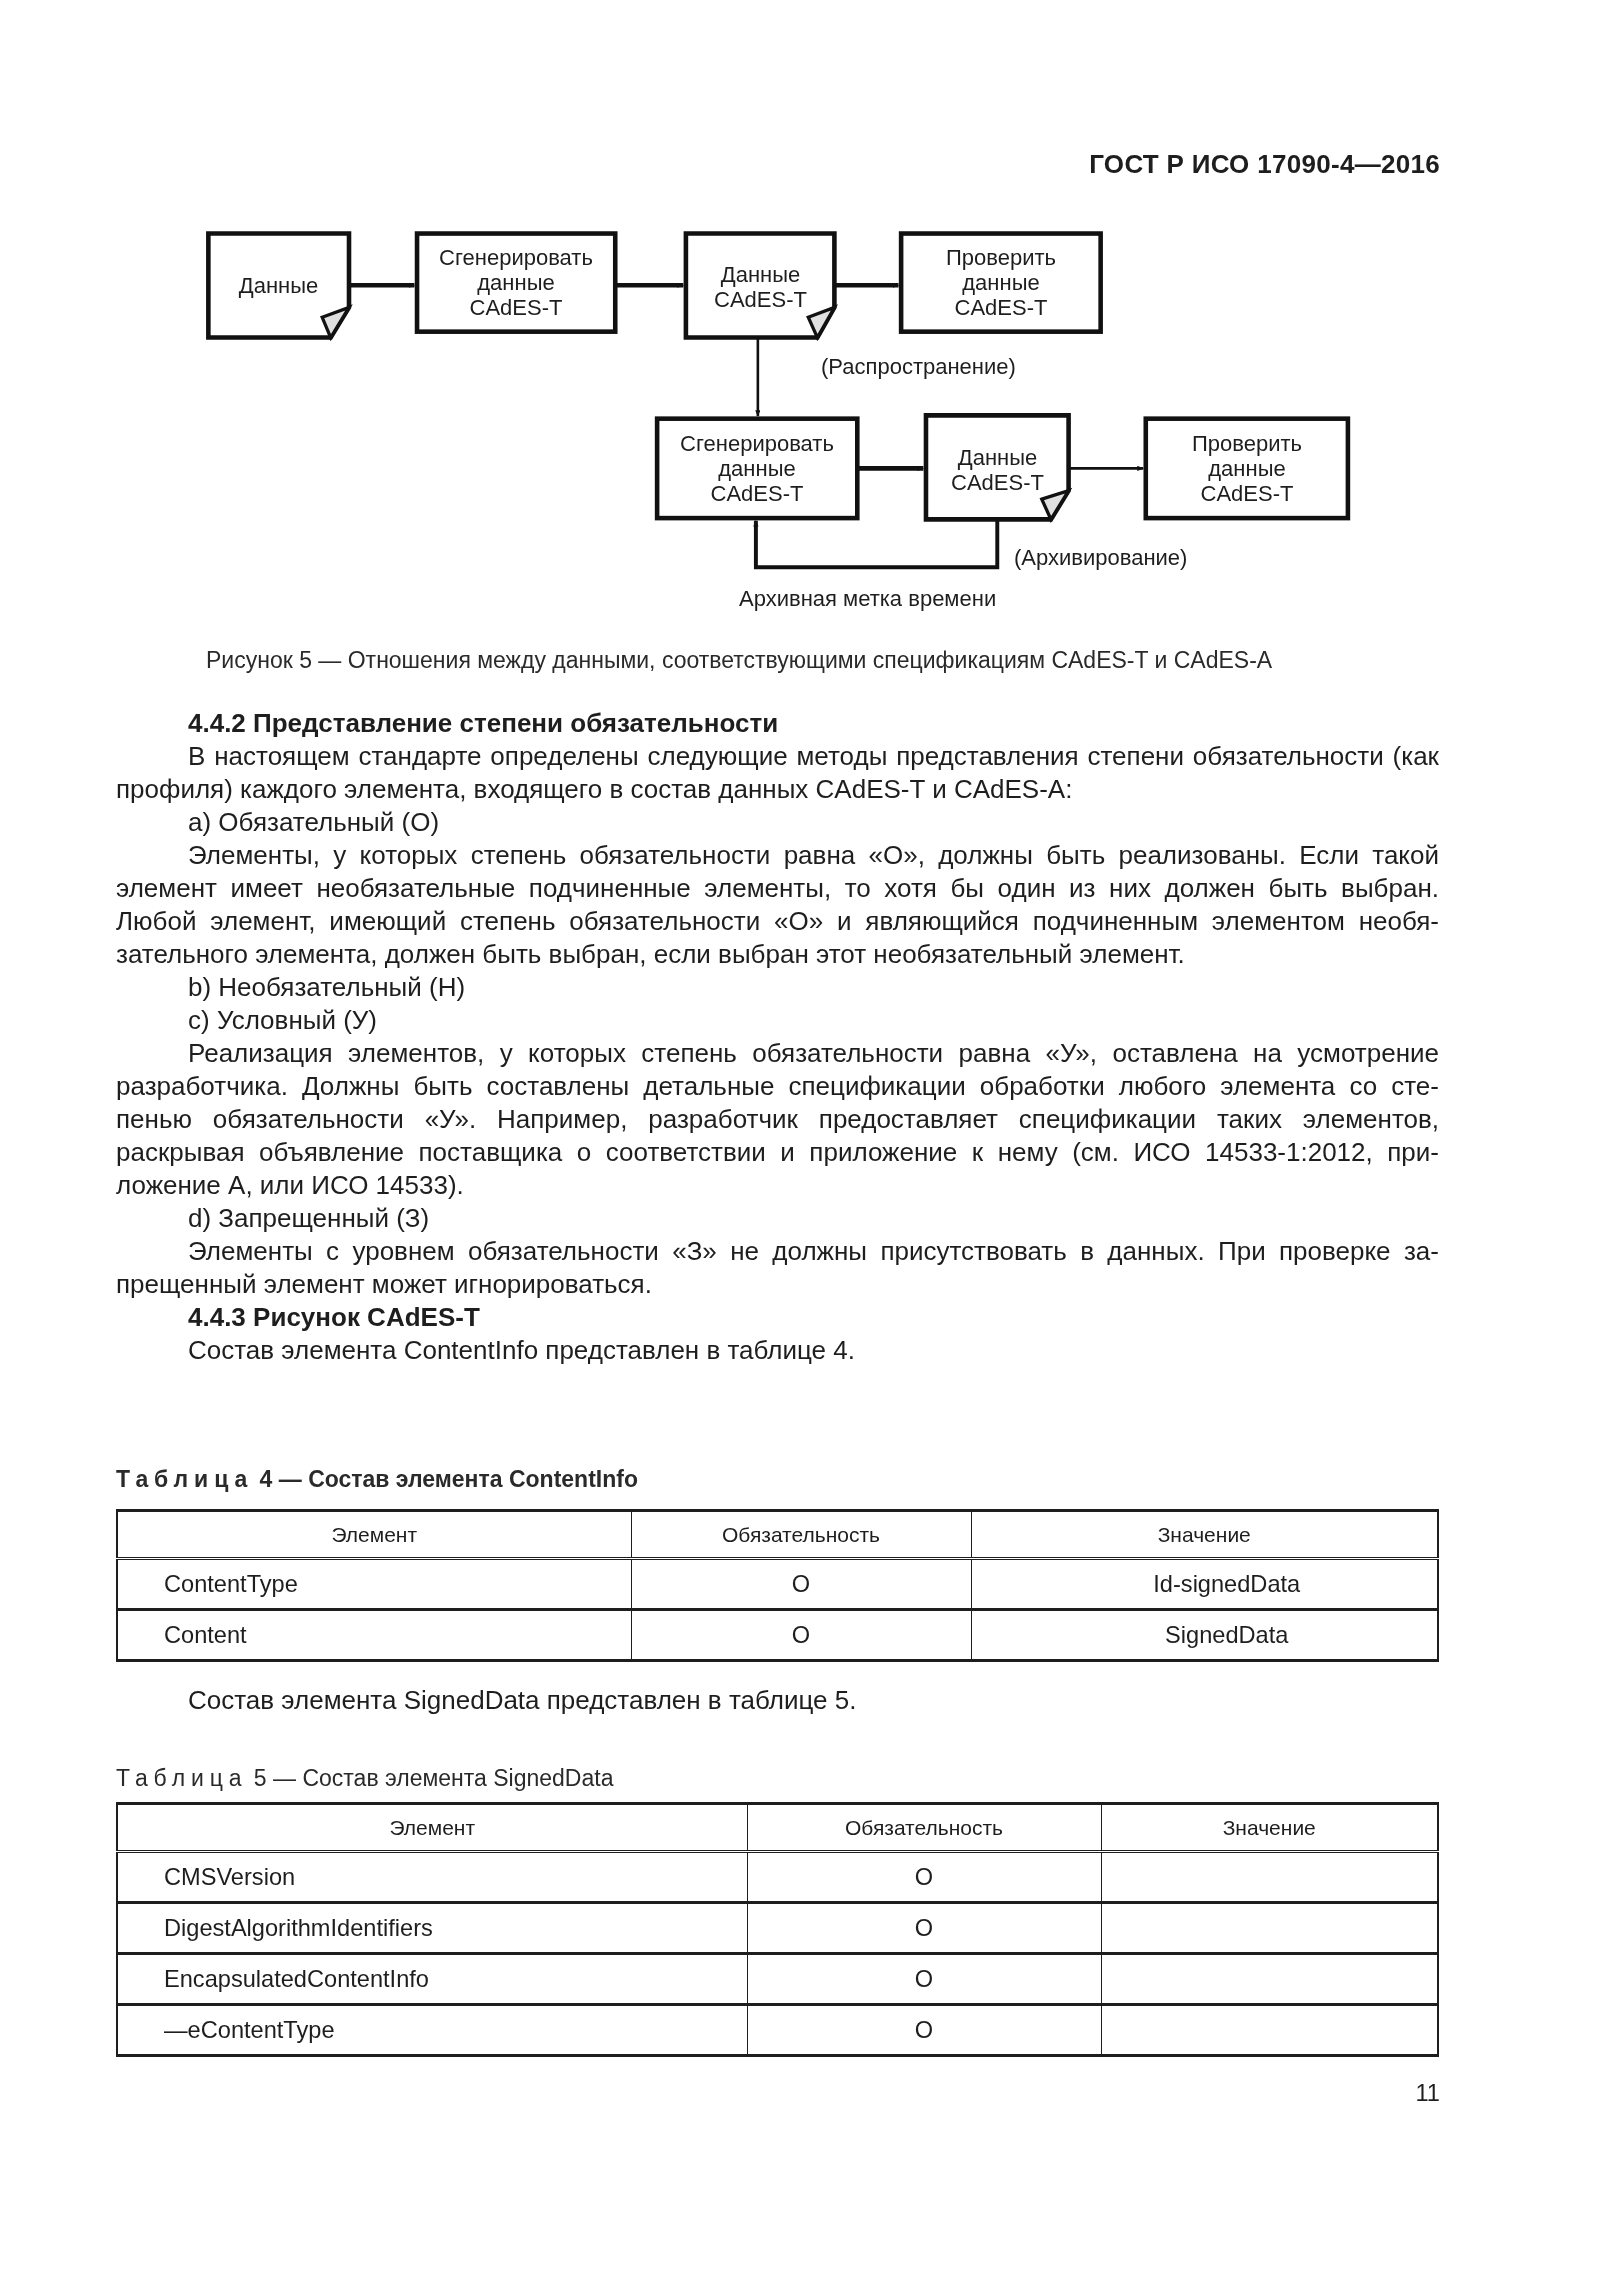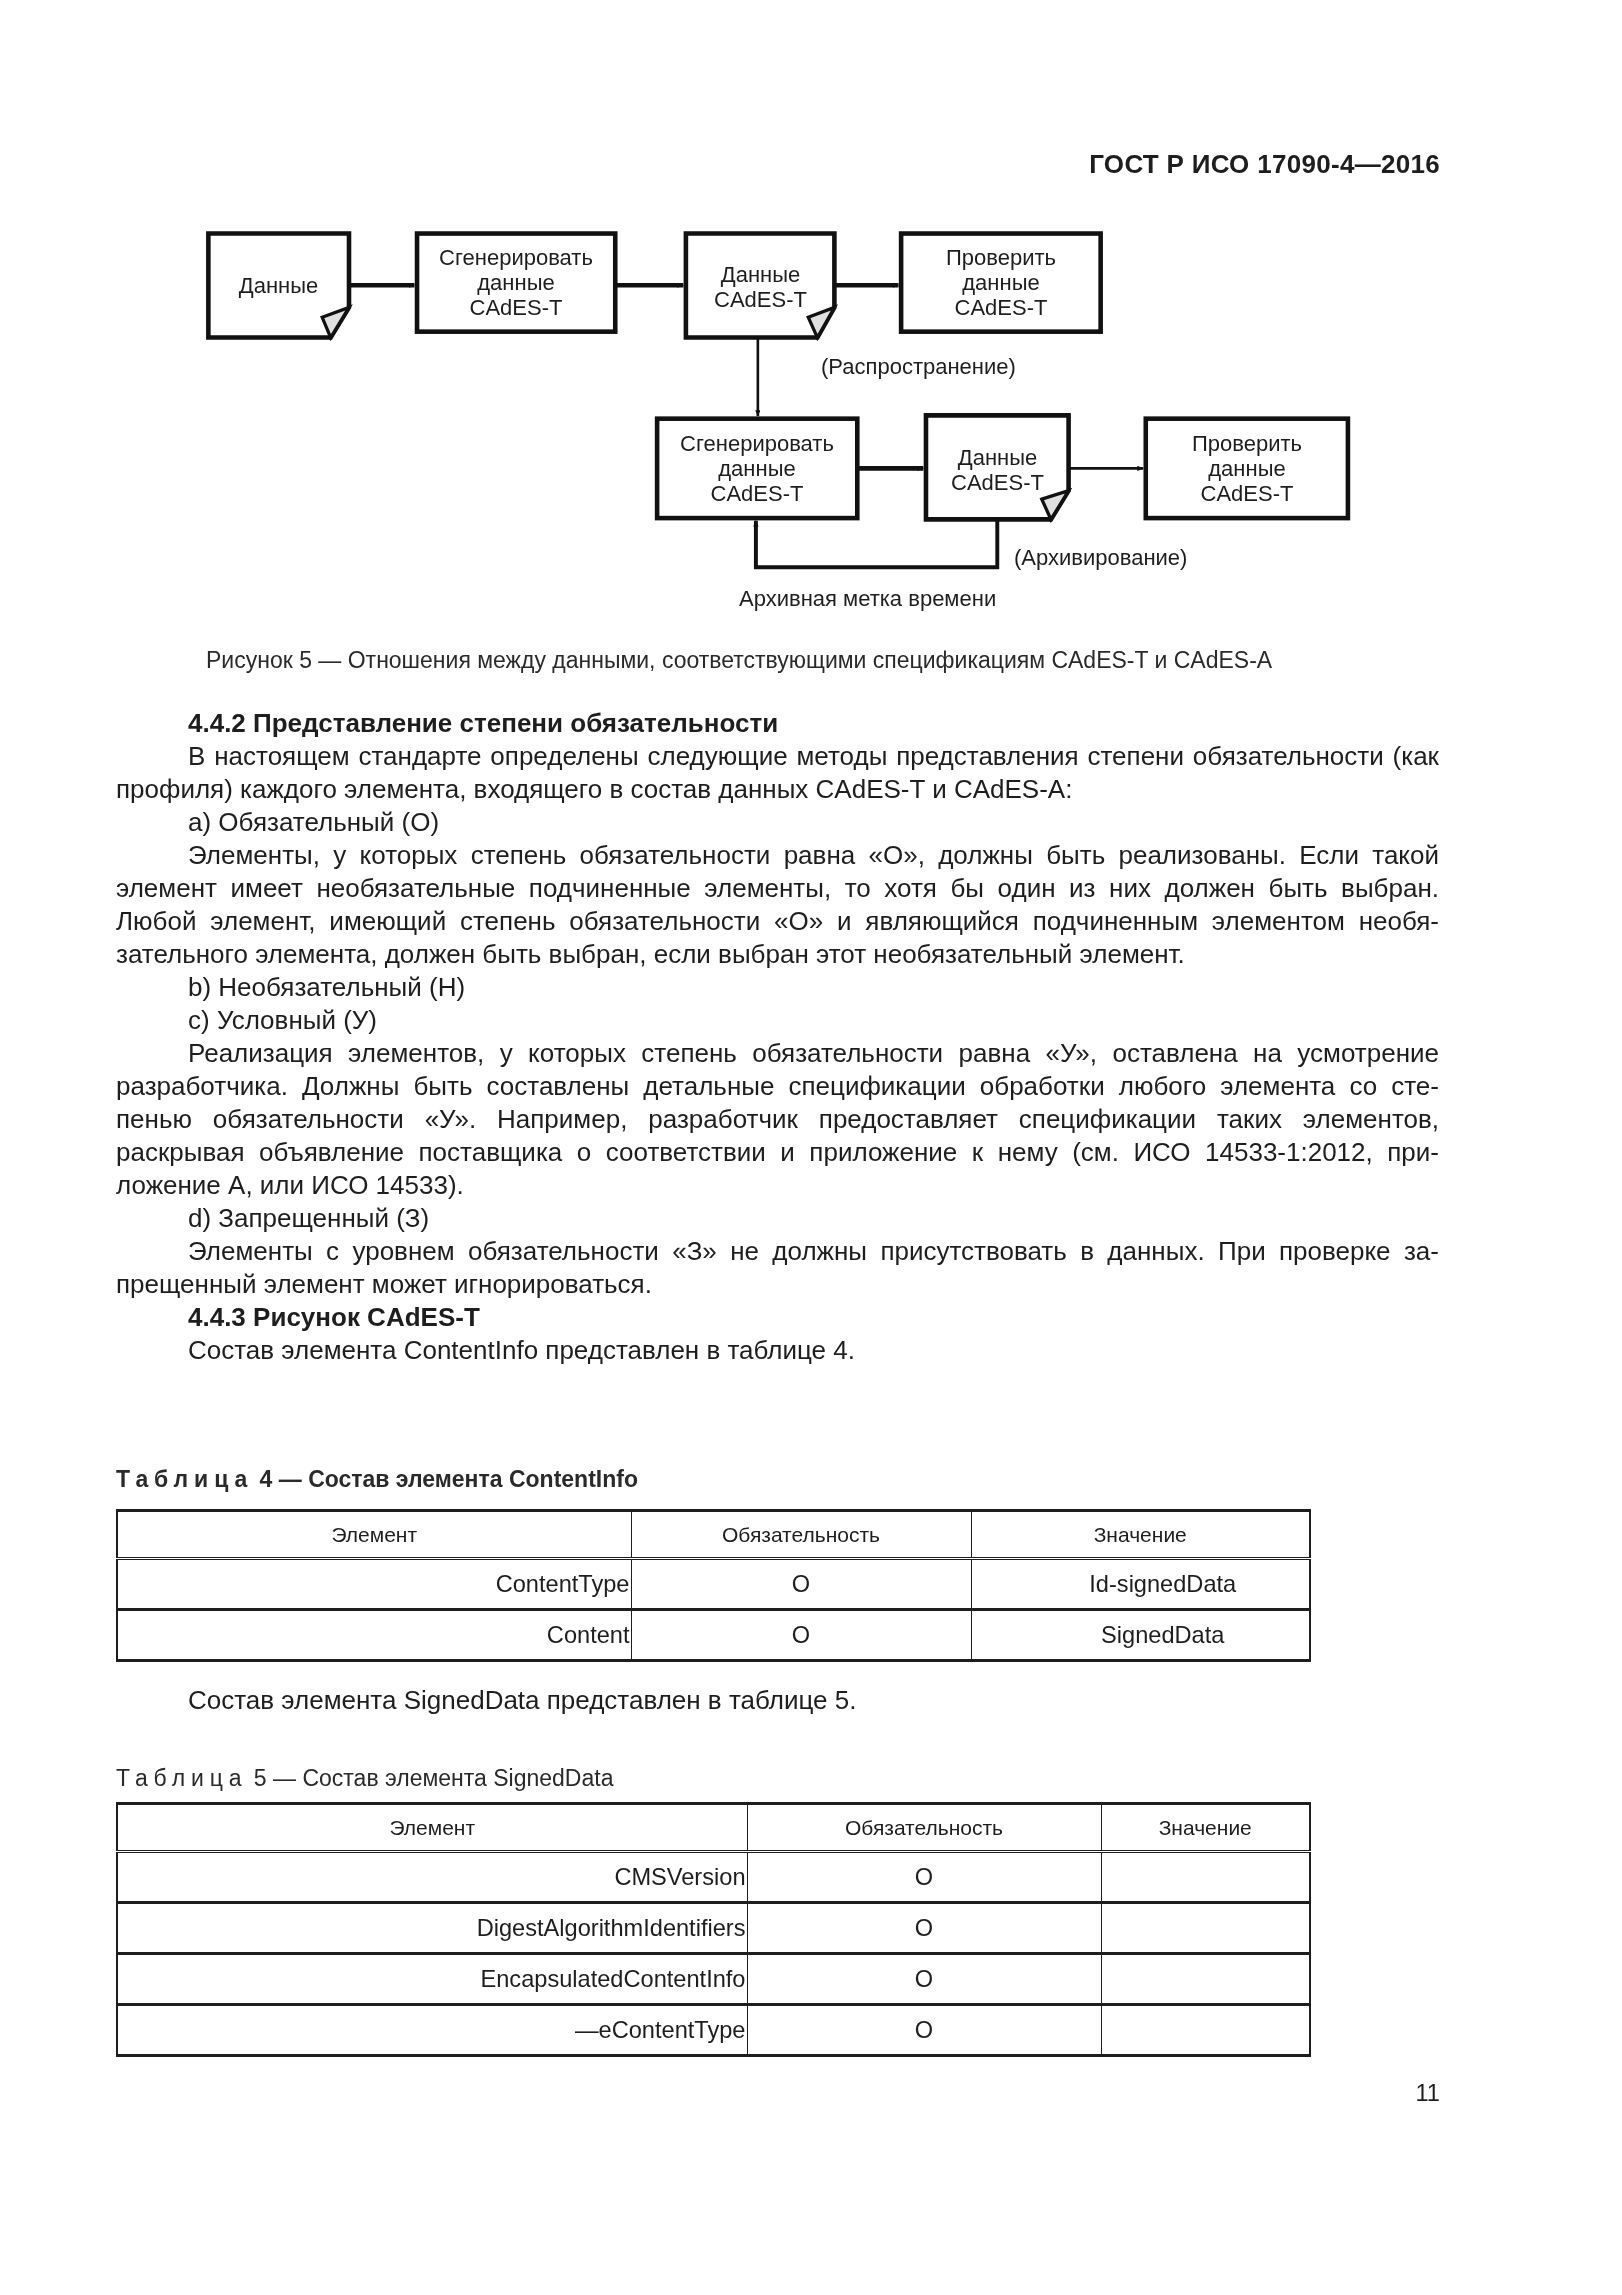--- a/index.html
+++ b/index.html
@@ -10,25 +10,25 @@
     .diagram svg { position: absolute; left: 0; top: 0; }
     .dlabel { position: absolute; text-align: center; font-size: 22px; line-height: 25px; font-weight: 500; }
     .dtext { position: absolute; font-size: 22px; font-weight: 500; white-space: nowrap; }
     .caption { position: absolute; left: 206px; top: 647px; font-size: 23px; color: #2a2a2a; white-space: nowrap; }
     .body-text { position: absolute; left: 116px; width: 1323px; top: 707px; font-size: 26px; line-height: 33px; }
     .body-text p { margin: 0; text-align: justify; text-align-last: left; }
     .body-text .ind { text-indent: 72px; }
     .body-text .h { font-weight: bold; text-indent: 72px; }
     .tcap { position: absolute; left: 116px; font-size: 23px; color: #2a2a2a; white-space: nowrap; }
     .tcap .sp { letter-spacing: 5.9px; }
-    table.gost { position: absolute; left: 116px; width: 1195px; border-collapse: collapse; font-size: 23.6px; }
+    table.gost { position: absolute; left: 116px; width: 1323px; border-collapse: collapse; font-size: 23.6px; }
     table.gost th { font-weight: normal; font-size: 21px; height: 43px; border-left: 1.3px solid #1e1e1e; border-right: 1.3px solid #1e1e1e; border-top: 3.3px solid #1e1e1e; border-bottom: 3.3px double #1e1e1e; }
     table.gost td { height: 46px; border: 1.3px solid #1e1e1e; border-top: 3.3px solid #1e1e1e; }
     table.gost tr:last-child td { border-bottom: 3.9px solid #1e1e1e; }
-    table.gost td.el { padding-left: 58px; text-align: right; }
+    table.gost td.el { padding-left: 46px; text-align: left; }
     table.gost td.req { text-align: center; }
     table.gost td.val { padding-left: 46px; text-align: center; }
     table.gost th:first-child, table.gost td:first-child { border-left: 2px solid #1e1e1e; }
     table.gost th:last-child, table.gost td:last-child { border-right: 2px solid #1e1e1e; }
     .pageno { position: absolute; right: 183px; top: 2080px; font-size: 23.6px; }
   </style>
 </head>
 <body>
 
 <div class="hdr">ГОСТ Р ИСО 17090-4—2016</div>

